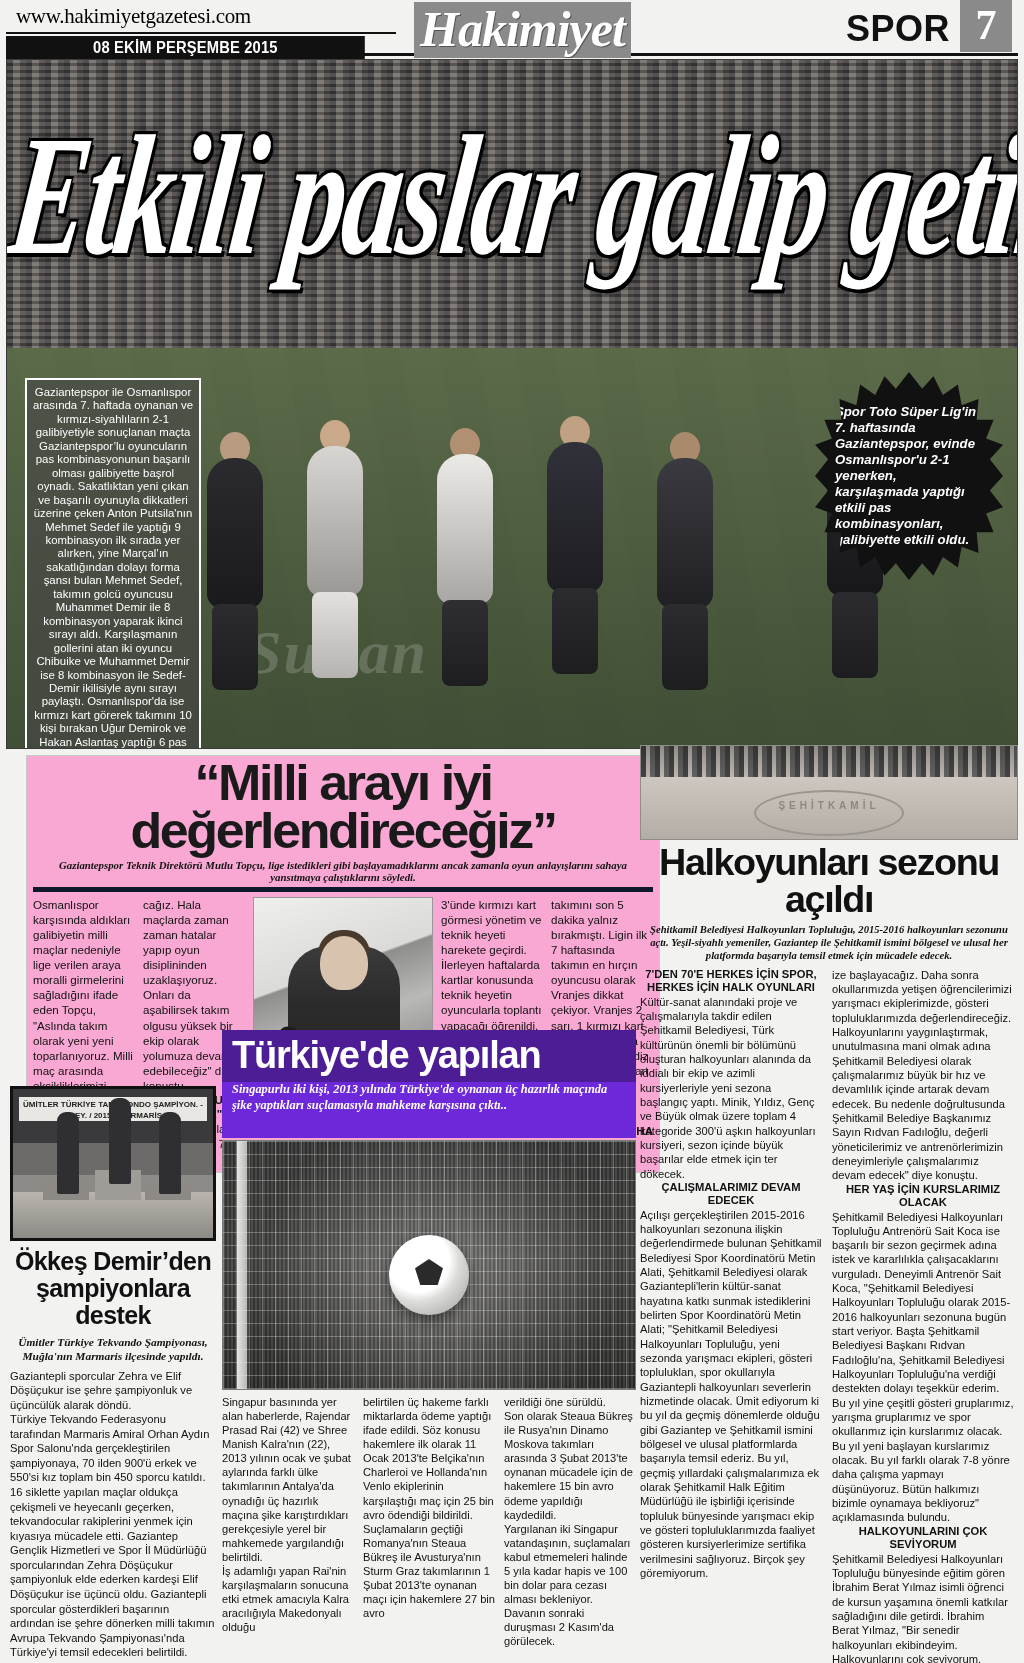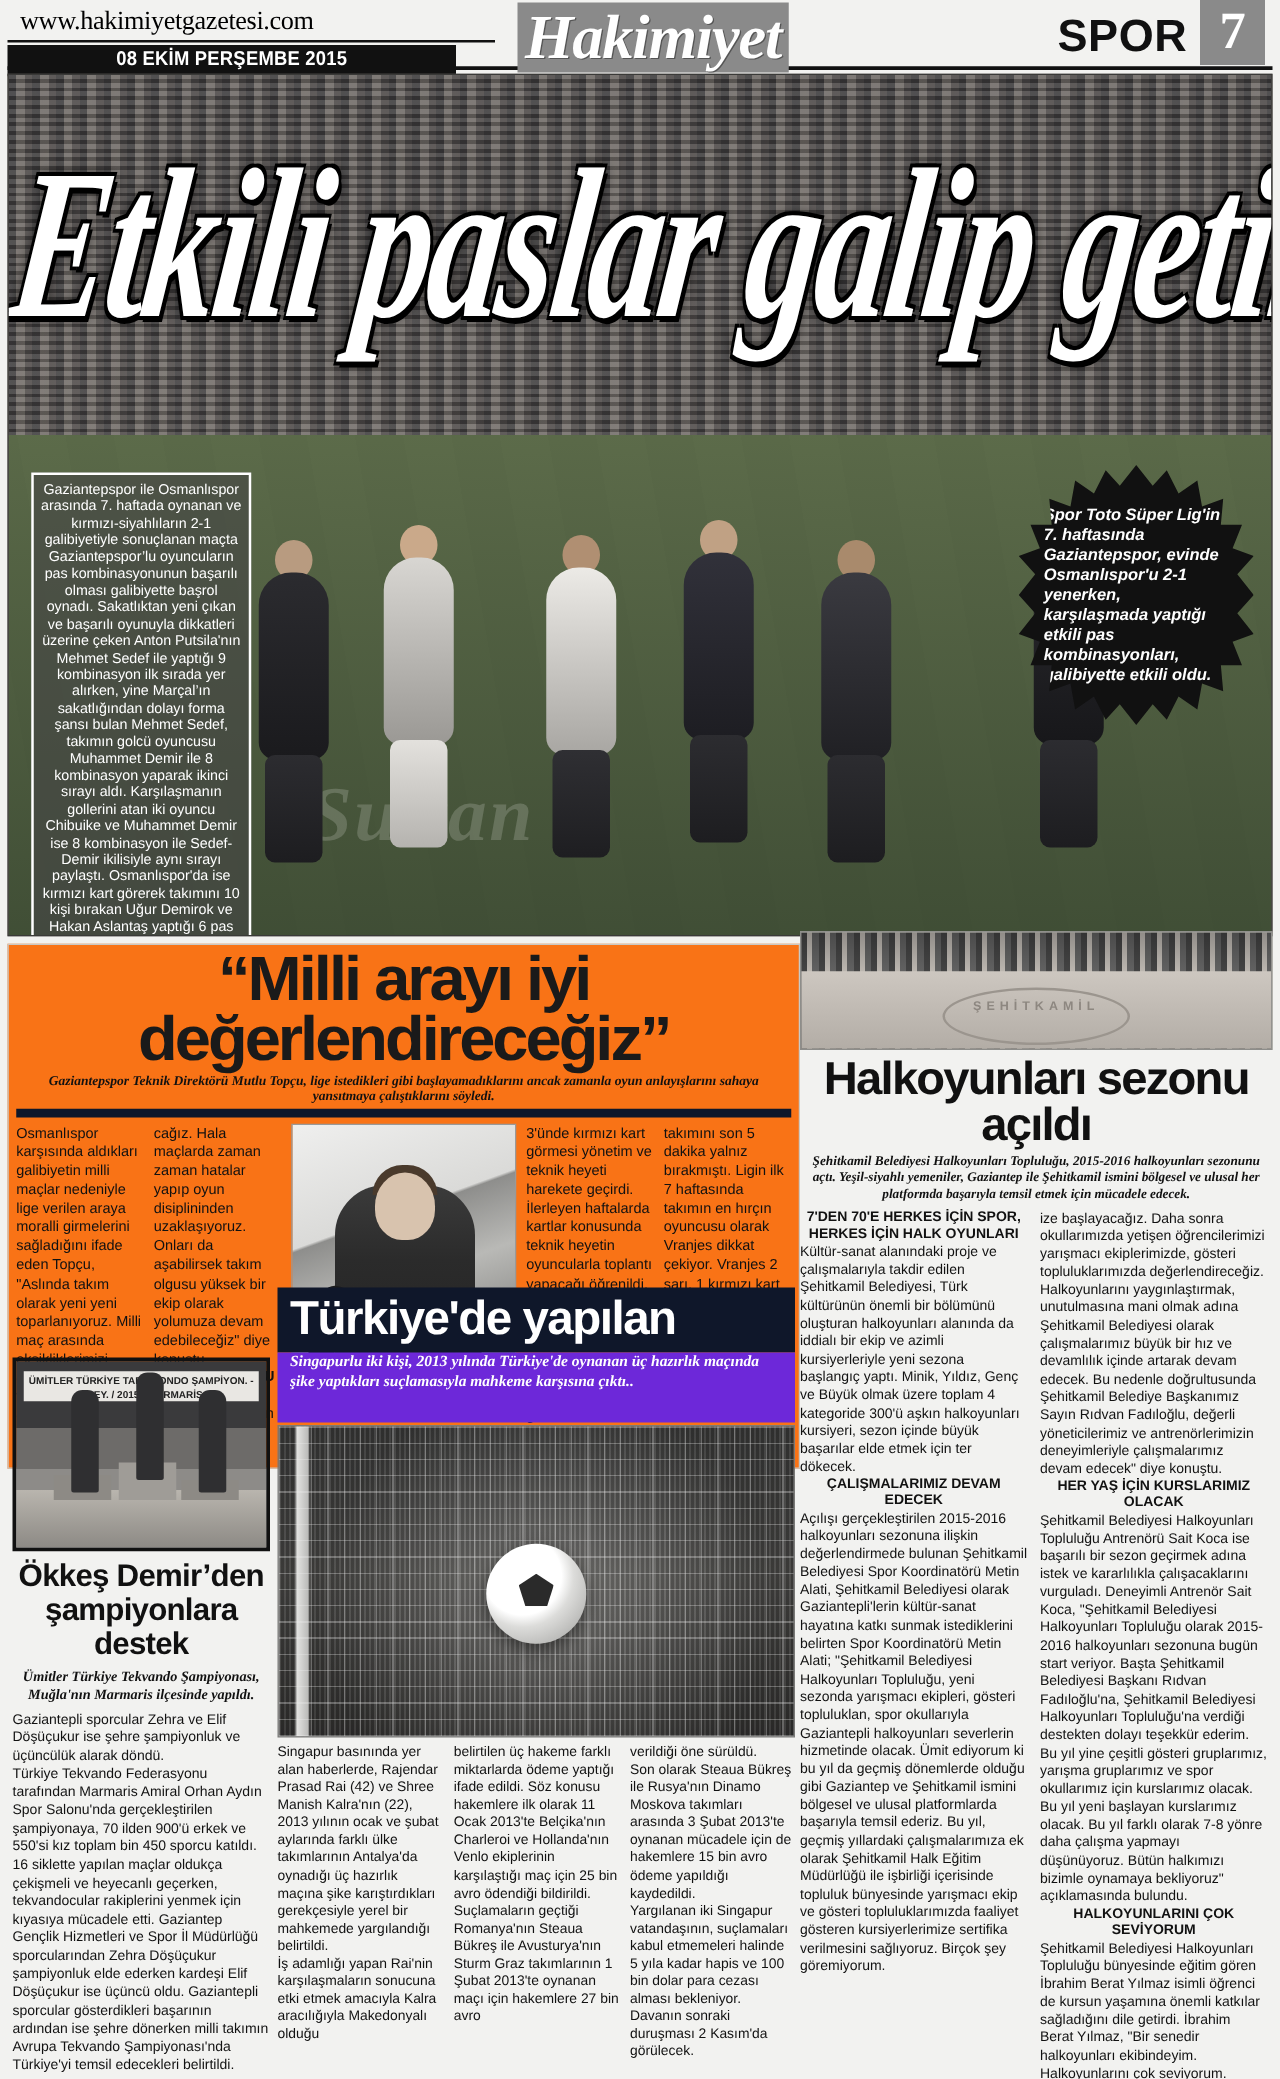--- a/index.html
+++ b/index.html
@@ -131,31 +131,31 @@
       7% 42%, 0% 35%, 9% 32%, 5% 23%, 14% 23%, 13% 13%, 22% 16%, 24% 6%,
       32% 11%, 37% 2%, 43% 8%
     );
   }
   .starburst-inner {
     font-size: 13.2px; line-height: 1.22; font-weight: bold; font-style: italic;
     padding: 0 20px;
   }
 
   
-  .sec-milli { margin-top: 6px; border: 1px solid #c9c9c5; background:#f97316; padding: 4px 6px 6px 6px; position:relative; }
+  .sec-milli { margin-top: 6px; border: 1px solid #c9c9c5; background:#f9a8d4; padding: 4px 6px 6px 6px; position:relative;margin-left:20px; }
   .milli-head {
     font-family: "Liberation Sans", sans-serif; font-weight: bold;
     font-size: 50px; line-height: .95; letter-spacing: -2.3px;
     text-align:center; color:#1a1a1a;
     transform: scaleX(1.04);
   }
   .milli-sub {
     font-size: 10.8px; font-style: italic; font-weight: bold;
     text-align:center; margin-top: 4px; padding-bottom: 4px;
-    border-bottom: 7px solid #0f172a;
+    border-bottom: 5px solid #0f172a;
     font-family: "Liberation Serif", serif;
   }
   .milli-body { display:flex; gap: 8px; margin-top: 5px; }
   .mcol { font-size: 11.6px; line-height: 1.30; }
   .mcol p { margin-bottom: 0; }
   .mcol-1 { width: 104px; }
   .mcol-2 { width: 104px; }
   .mphoto {
     width: 180px; height: 200px; flex: none;
     background:
@@ -259,21 +259,21 @@
     font-size: 11.4px; font-weight:bold; font-style:italic; text-align:center;
     line-height: 1.25; margin-top: 6px; font-family: "Liberation Serif", serif;
   }
   .bl-body { font-size: 11.2px; line-height: 1.30; margin-top: 5px; }
 
   
   .bm {
     position:absolute; left: 222px; top: 1030px; width: 414px;
   }
   .bm-head {
-    background: #0f172a; color:#fff; padding: 6px 10px 8px 10px;
+    background: #4c1d95; color:#fff; padding: 6px 10px 8px 10px;
   }
   .bm-head-l1 {
     font-size: 38px; font-weight:bold; line-height: 1.0; letter-spacing:-1.2px;
   }
   .bm-head-l2 {
     font-size: 38px; font-weight:bold; line-height: 1.05; letter-spacing:-1.2px;
   }
   .bm-sub {
     background:#6d28d9; color:#fff; font-size: 12.4px; font-weight:bold; font-style:italic;
     line-height:1.25; padding: 0 10px 25px 10px; font-family:"Liberation Serif", serif;

